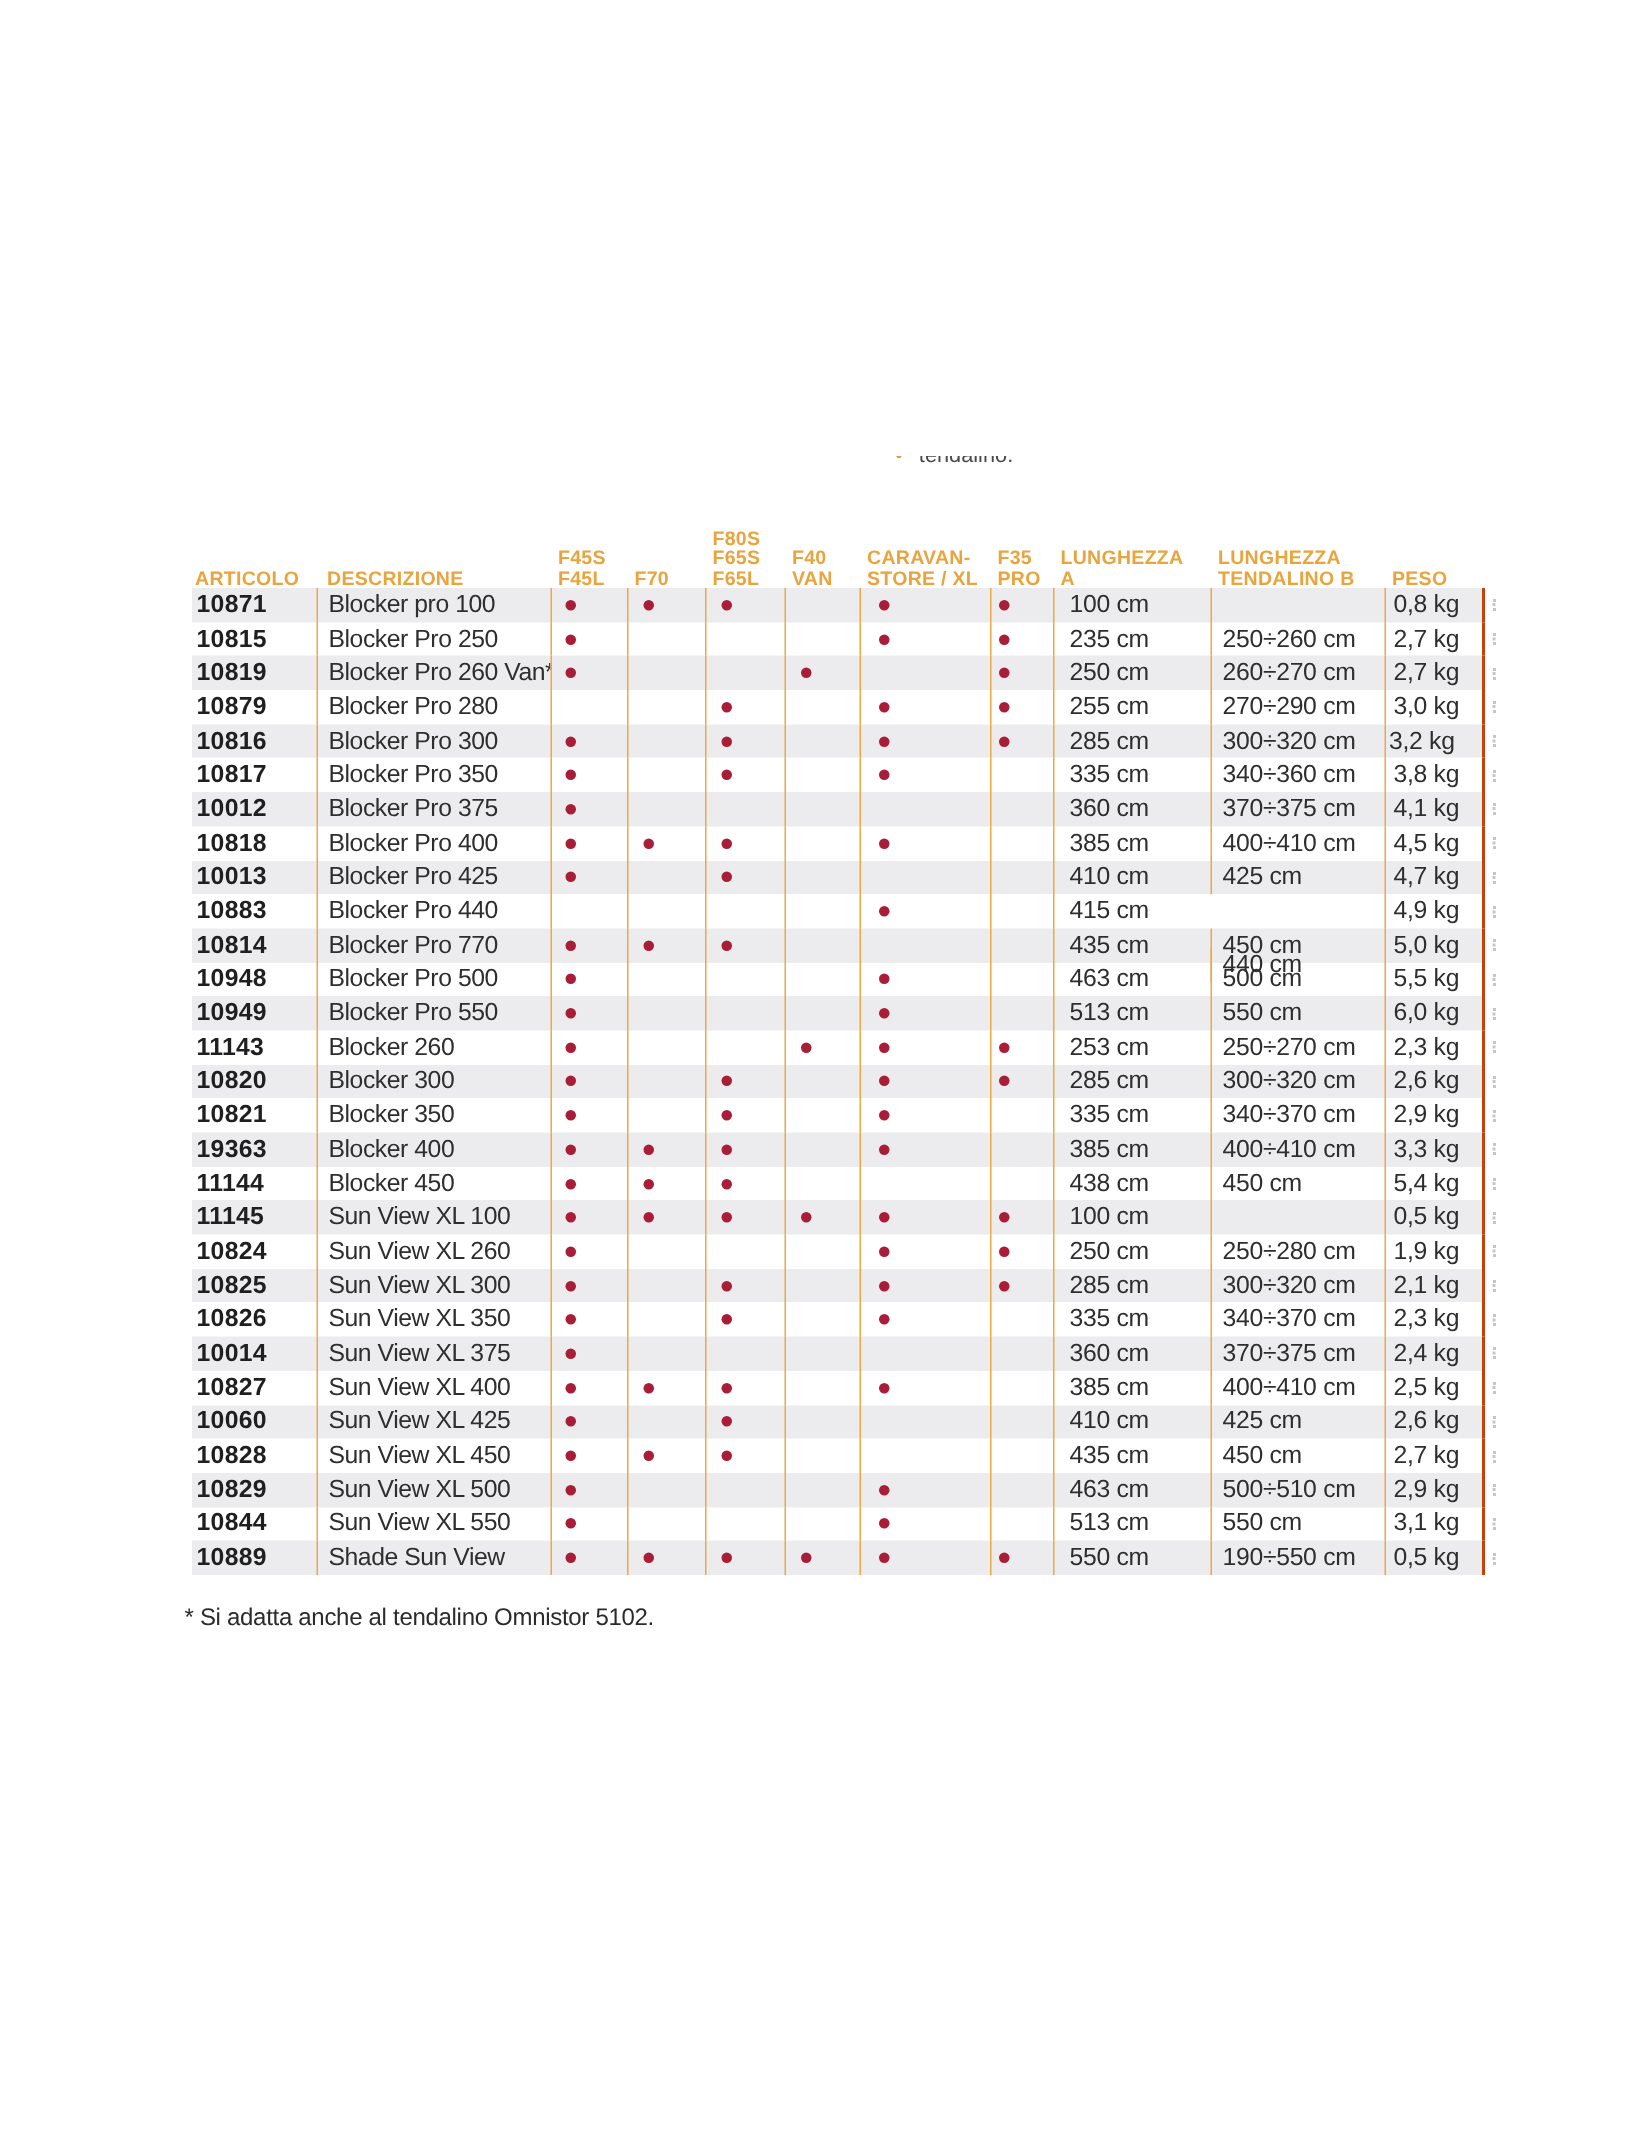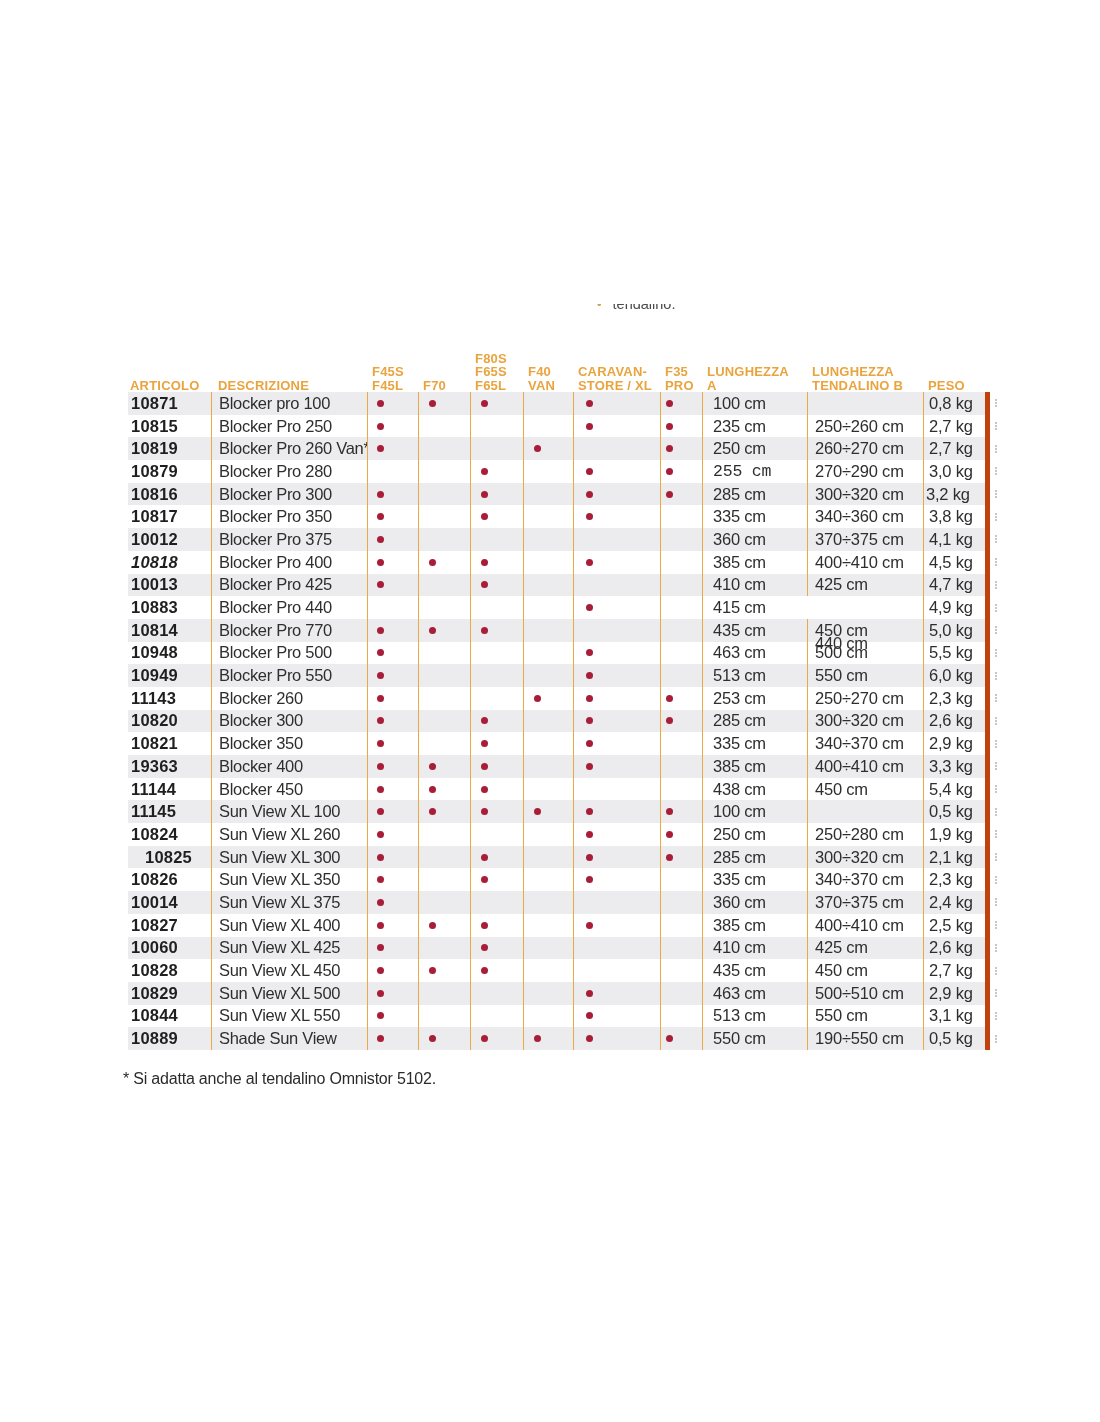--- a/index.html
+++ b/index.html
@@ -18,21 +18,21 @@
   .hcell{box-sizing:border-box;color:#E9A43E;font-weight:700;font-size:13px;
     line-height:13.5px;letter-spacing:.2px;white-space:nowrap;}
   .hline{display:block;}
 
   .tbody{}
   .trow{display:flex;height:22.69px;}
   .trow:nth-child(odd){background:#ECECEE;}
   .cell{box-sizing:border-box;display:flex;align-items:center;white-space:nowrap;
     overflow:hidden;height:100%;}
   .bL{border-left:1px solid #EBA843;}
-  .bR{border-right:5px solid #c2410c;}
+  .bR{border-right:2px solid #c2410c;}
   .c-articolo{font-weight:700;font-size:16.5px;color:#1f1f1f;padding-left:3px;letter-spacing:.2px;}
   .c-desc{font-size:16.5px;letter-spacing:-.3px;color:#2e2e2e;padding-left:7px;}
   .c-val{font-size:16.5px;letter-spacing:-.2px;color:#2e2e2e;}
   .dot-mark{width:7px;height:7px;border-radius:50%;background:#A81D37;flex:none;}
 
   
   .edge-col{position:absolute;left:867px;top:57px;width:6px;}
   .edge-mark{height:22.69px;display:flex;align-items:center;}
   .edge-mark i{display:block;width:0;height:8px;border-left:2px dotted #a9a9a9;opacity:.65;}
 
@@ -165,21 +165,21 @@
           <div class="cell bL" style="width: 53px; padding-left: 10px;">
             <span class="dot-mark"></span>
           </div>
           <div class="cell bL" style="width: 50px; padding-left: 10px;"></div>
           <div class="cell bL" style="width: 87px; padding-left: 12px;">
             <span class="dot-mark"></span>
           </div>
           <div class="cell bL" style="width: 42px; padding-left: 5px;">
             <span class="dot-mark"></span>
           </div>
-          <div class="cell bL c-val" style="width: 105px; padding-left: 10px; font-family: Liberation Mono, monospace;">255 cm</div>
+          <div class="cell bL c-val" style="width: 105px; padding-left: 10px;">255 cm</div>
           <div class="cell bL c-val" style="width: 116px; padding-left: 7px;">270÷290 cm</div>
           <div class="cell bL bR c-val" style="width: 67px; padding-left: 5px;">3,0 kg</div>
         </div>
         <div class="trow">
           <div class="cell c-articolo" style="width: 83px; padding-left: 3px;">10816</div>
           <div class="cell bL c-desc" style="width: 156px; padding-left: 7px;">Blocker Pro 300</div>
           <div class="cell bL" style="width: 51px; padding-left: 9px;">
             <span class="dot-mark"></span>
           </div>
           <div class="cell bL" style="width: 52px; padding-left: 10px;"></div>
@@ -225,21 +225,21 @@
           <div class="cell bL" style="width: 52px; padding-left: 10px;"></div>
           <div class="cell bL" style="width: 53px; padding-left: 10px;"></div>
           <div class="cell bL" style="width: 50px; padding-left: 10px;"></div>
           <div class="cell bL" style="width: 87px; padding-left: 12px;"></div>
           <div class="cell bL" style="width: 42px; padding-left: 5px;"></div>
           <div class="cell bL c-val" style="width: 105px; padding-left: 10px;">360 cm</div>
           <div class="cell bL c-val" style="width: 116px; padding-left: 7px;">370÷375 cm</div>
           <div class="cell bL bR c-val" style="width: 67px; padding-left: 5px;">4,1 kg</div>
         </div>
         <div class="trow">
-          <div class="cell c-articolo" style="width: 83px; padding-left: 3px; font-style: italic;">10818</div>
+          <div class="cell c-articolo" style="width: 83px; padding-left: 3px;">10818</div>
           <div class="cell bL c-desc" style="width: 156px; padding-left: 7px;">Blocker Pro 400</div>
           <div class="cell bL" style="width: 51px; padding-left: 9px;">
             <span class="dot-mark"></span>
           </div>
           <div class="cell bL" style="width: 52px; padding-left: 10px;">
             <span class="dot-mark"></span>
           </div>
           <div class="cell bL" style="width: 53px; padding-left: 10px;">
             <span class="dot-mark"></span>
           </div>
@@ -476,21 +476,21 @@
             <span class="dot-mark"></span>
           </div>
           <div class="cell bL" style="width: 42px; padding-left: 5px;">
             <span class="dot-mark"></span>
           </div>
           <div class="cell bL c-val" style="width: 105px; padding-left: 10px;">250 cm</div>
           <div class="cell bL c-val" style="width: 116px; padding-left: 7px;">250÷280 cm</div>
           <div class="cell bL bR c-val" style="width: 67px; padding-left: 5px;">1,9 kg</div>
         </div>
         <div class="trow">
-          <div class="cell c-articolo" style="width: 83px; padding-left: 17px;">10825</div>
+          <div class="cell c-articolo" style="width: 83px; padding-left: 3px;">10825</div>
           <div class="cell bL c-desc" style="width: 156px; padding-left: 7px;">Sun View XL 300</div>
           <div class="cell bL" style="width: 51px; padding-left: 9px;">
             <span class="dot-mark"></span>
           </div>
           <div class="cell bL" style="width: 52px; padding-left: 10px;"></div>
           <div class="cell bL" style="width: 53px; padding-left: 10px;">
             <span class="dot-mark"></span>
           </div>
           <div class="cell bL" style="width: 50px; padding-left: 10px;"></div>
           <div class="cell bL" style="width: 87px; padding-left: 12px;">

